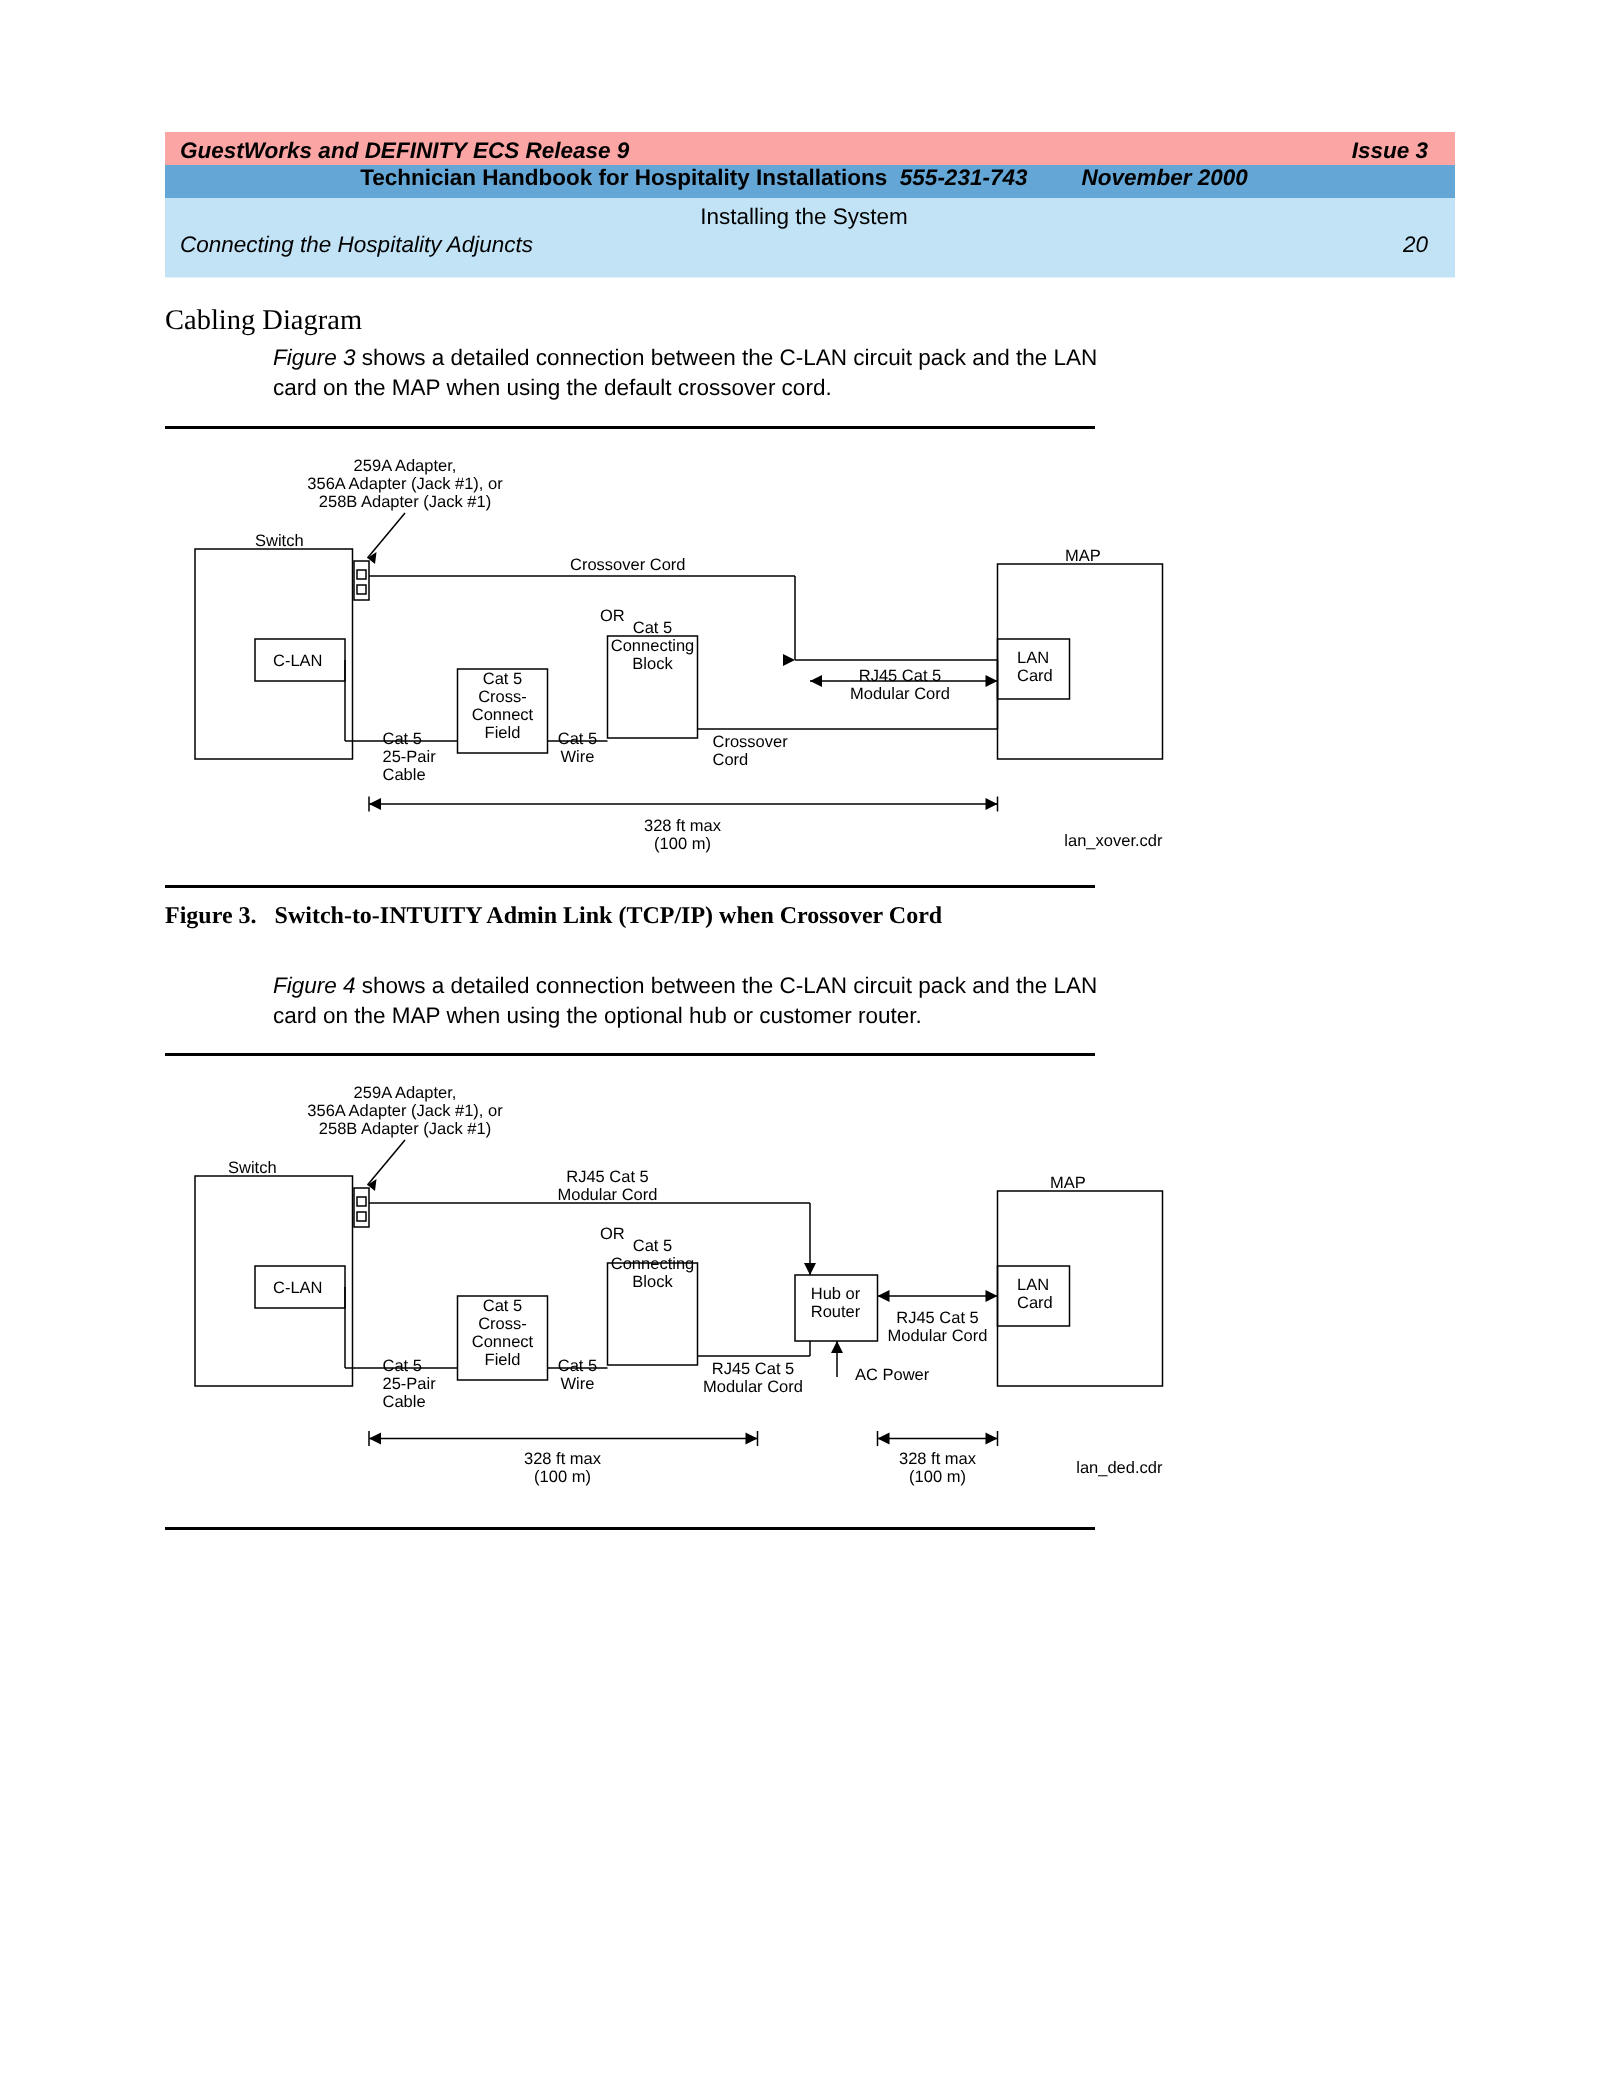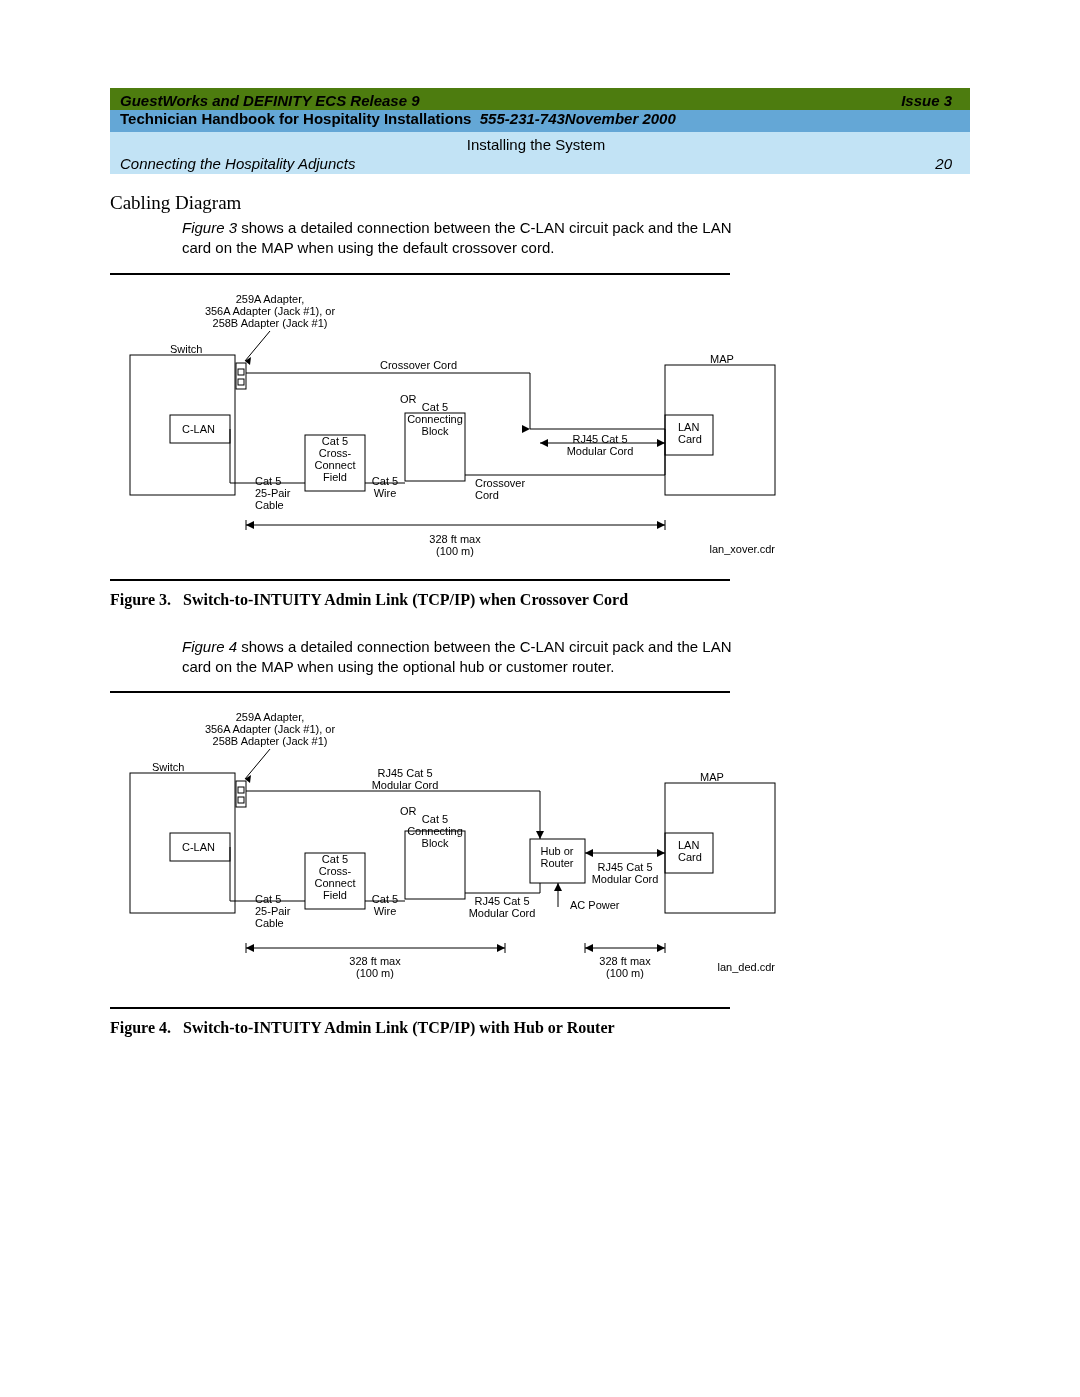--- a/index.html
+++ b/index.html
@@ -10,44 +10,45 @@
     color: #000;
     width: 1080px;
   }
   .page {
     padding: 88px 110px 60px 110px;
   }
   .header {
     margin-bottom: 16px;
   }
   .header-row1 {
-    background: #4d7c0f;
+    background: #fca5a5;
     display: flex;
     justify-content: space-between;
     padding: 4px 18px 1px 10px;
     font-weight: bold;
     font-style: italic;
   }
   .header-row2 {
     background: #64a7d6;
     display: flex;
-    justify-content: flex-start;
+    justify-content: center;
     padding: 0 18px 5px 10px;
     font-weight: bold;
+    gap: 36px;
   }
   .header-row3 {
     background: #c2e3f5;
     padding: 4px 18px 1px 10px;
     text-align: center;
   }
   .header-row4 {
     background: #c2e3f5;
     display: flex;
     justify-content: space-between;
-    padding: 1px 18px 2px 10px;
+    padding: 1px 18px 13px 10px;
     font-style: italic;
   }
   .doc-num { font-style: italic; font-weight: bold; }
   .section-title {
     font-family: "Times New Roman", Times, serif;
     font-weight: normal;
     font-size: 19px;
     margin: 18px 0 4px 0;
   }
   .body-text {
@@ -276,17 +277,14 @@
       <polygon points="475,245 483,241 483,249" fill="#000"></polygon>
       <polygon points="555,245 547,241 547,249" fill="#000"></polygon>
       <text x="515" y="262" text-anchor="middle">328 ft max</text>
       <text x="515" y="274" text-anchor="middle">(100 m)</text>
 
       <text x="665" y="268" text-anchor="end">lan_ded.cdr</text>
     </g>
   </svg>
 
   <hr class="rule">
-  <div class="fig-caption">
-    <span>Figure 4.</span>&nbsp;&nbsp;&nbsp;<span>Switch-to-INTUITY Admin Link (TCP/IP) with Hub or Router</span>
-  </div>
 
 </div>
 
 </body></html>

